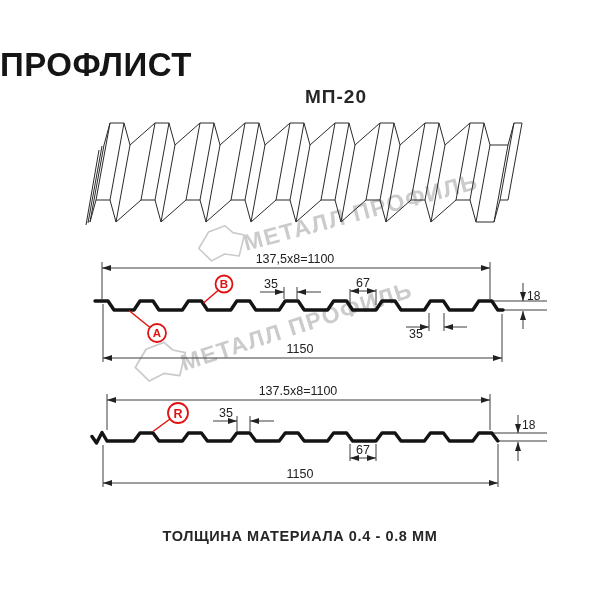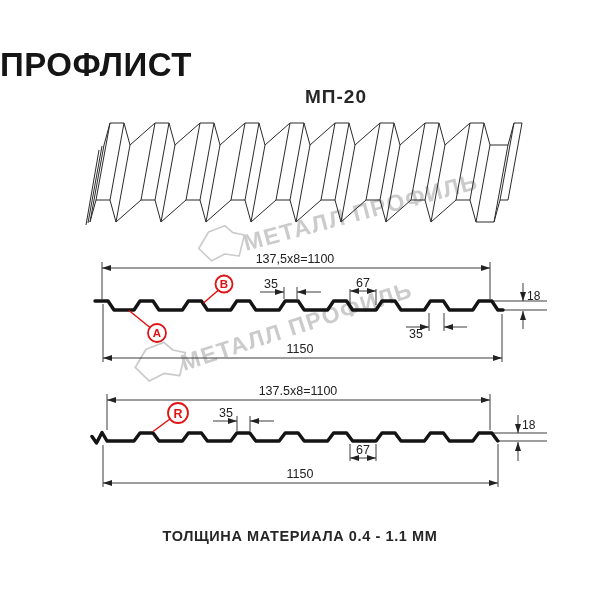--- a/index.html
+++ b/index.html
@@ -165,14 +165,14 @@
       <text class="dimtxt" x="300" y="478" text-anchor="middle">1150</text>
 
       <path id="p2-line" class="thick" d="M92,436.5 L96.5,443 L102,432.5 L107,441 L134.0,441 L140.0,433 L153.0,433 L159.0,441 L182.4,441 L188.4,433 L201.4,433 L207.4,441 L230.8,441 L236.8,433 L249.8,433 L255.8,441 L279.2,441 L285.2,433 L298.2,433 L304.2,441 L327.6,441 L333.6,433 L346.6,433 L352.6,441 L376.0,441 L382.0,433 L395.0,433 L401.0,441 L424.4,441 L430.4,433 L443.4,433 L449.4,441 L472.8,441 L478.8,433 L491.8,433 L497.8,441"></path>
 
       <line class="redl" x1="170" y1="419" x2="153" y2="431.5"></line>
       <circle class="redc" cx="178" cy="413" r="10"></circle>
       <text class="mktxt" x="178" y="417.8" text-anchor="middle" style="font-size:12.5px">R</text>
     </g>
   </svg>
 
-  <div class="footer">ТОЛЩИНА МАТЕРИАЛА 0.4 - 1.1 ММ</div>
+  <div class="footer">ТОЛЩИНА МАТЕРИАЛА 0.4 - 0.8 ММ</div>
 </div>
 
 </body></html>

